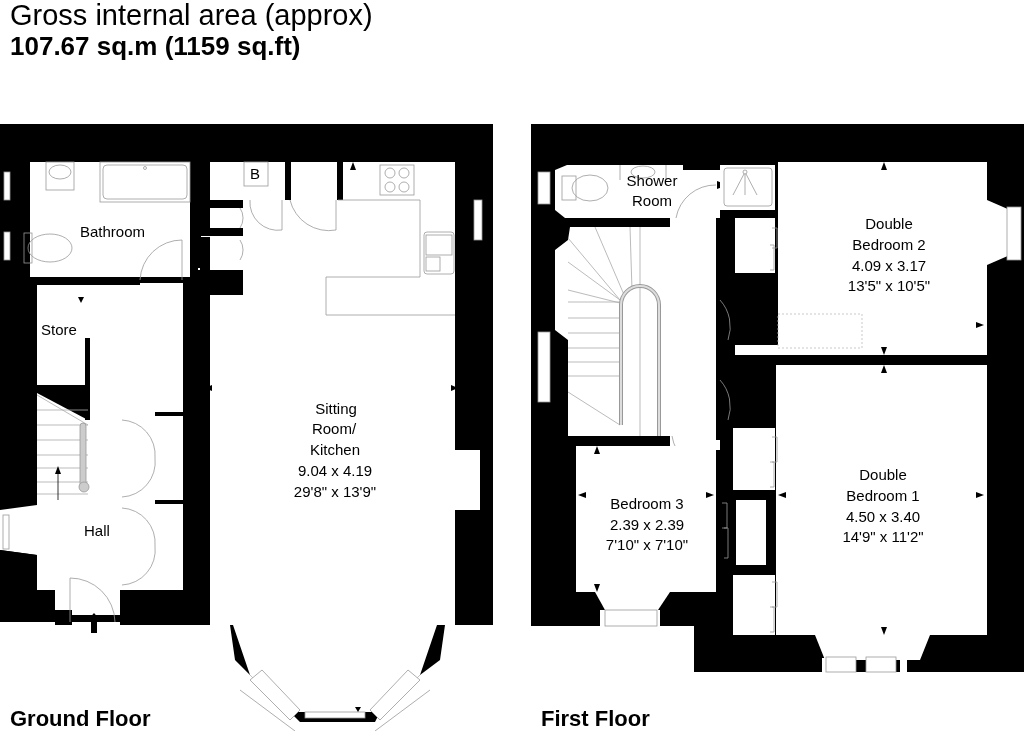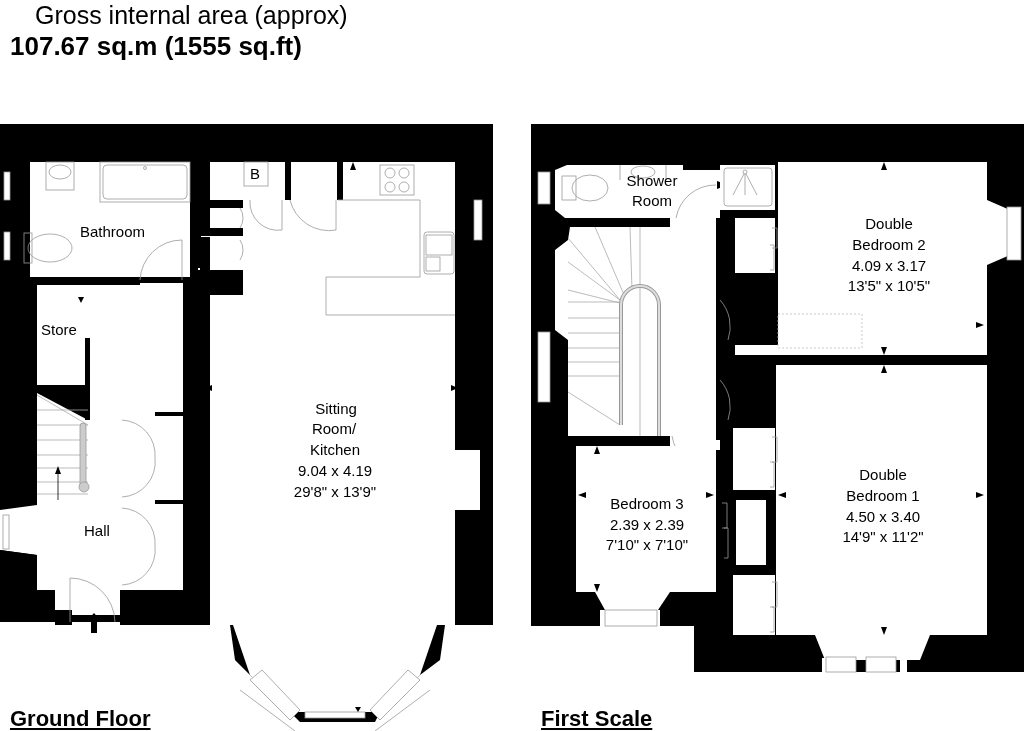--- a/index.html
+++ b/index.html
@@ -1,30 +1,30 @@
 <!DOCTYPE html>
 <html><head>
 <meta charset="utf-8">
 <style>
   html,body{margin:0;padding:0;background:#fff;}
   body{width:1024px;height:731px;position:relative;overflow:hidden;font-family:"Liberation Sans",sans-serif;color:#000;}
   .hdr{position:absolute;left:10px;top:0;}
-  .h1{font-size:25px;line-height:30px;white-space:nowrap;margin-left:25px;}
+  .h1{font-size:29px;line-height:30px;white-space:nowrap;}
   .h2{font-size:26px;line-height:32px;font-weight:bold;white-space:nowrap;}
   .h3{font-size:16px;line-height:21px;white-space:nowrap;}
   svg{position:absolute;left:0;top:0;}
   .lbl{font-family:"Liberation Sans",sans-serif;font-size:15px;fill:#000;}
-  .flabel{position:absolute;top:706px;font-size:22px;font-weight:bold;white-space:nowrap;text-decoration:underline;}
+  .flabel{position:absolute;top:706px;font-size:22px;font-weight:bold;white-space:nowrap;}
 </style>
 </head>
 <body>
 
 <div class="hdr">
   <div class="h1">Gross internal area (approx)</div>
-  <div class="h2">107.67 sq.m (1555 sq.ft)</div>
+  <div class="h2">107.67 sq.m (1159 sq.ft)</div>
 </div>
 
 <svg width="1024" height="731" viewBox="0 0 1024 731">
 
   <g>
 
     <path fill="#000" fill-rule="evenodd" d="
       M0,124 H493 V625 H445 L440,660 L420,675 L380,712 L375,722 L300,722 L290,712 L250,675 L235,660 L230,625 H180 V612 H125 V622 H68 V612 H0 Z
       M30,162 H190 V277 H30 Z
       M37,283 H183 V340 H88 V380 H37 Z
@@ -280,13 +280,13 @@
   </g>
   <g text-anchor="middle">
     <text class="lbl" x="883" y="480">Double</text>
     <text class="lbl" x="883" y="501">Bedroom 1</text>
     <text class="lbl" x="883" y="522">4.50 x 3.40</text>
     <text class="lbl" x="883" y="542">14'9" x 11'2"</text>
   </g>
 </svg>
 
 <div class="flabel" style="left:10px;">Ground Floor</div>
-<div class="flabel" style="left:541px;">First Scale</div>
+<div class="flabel" style="left:541px;">First Floor</div>
 
 </body></html>

